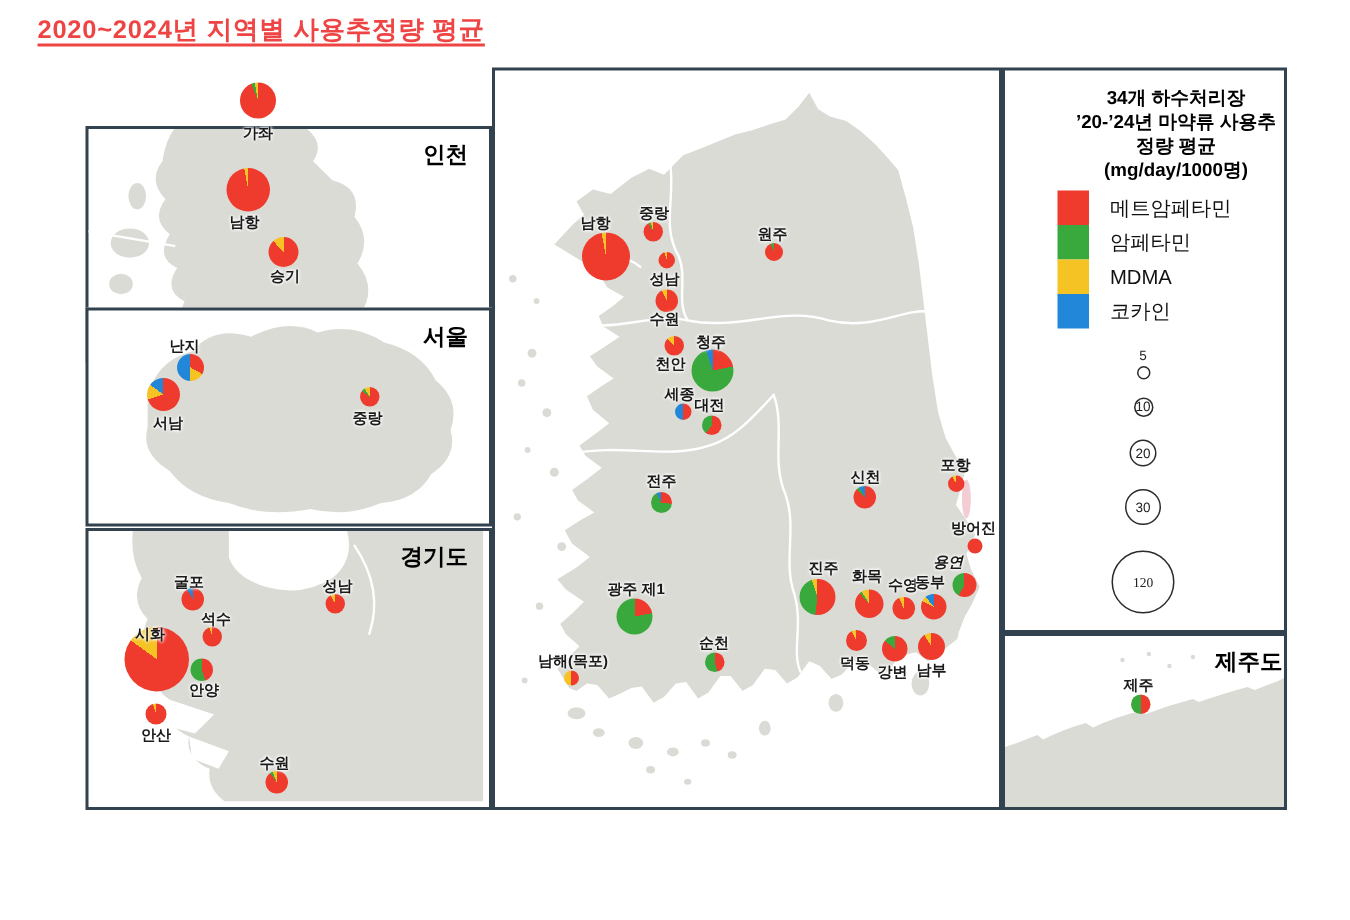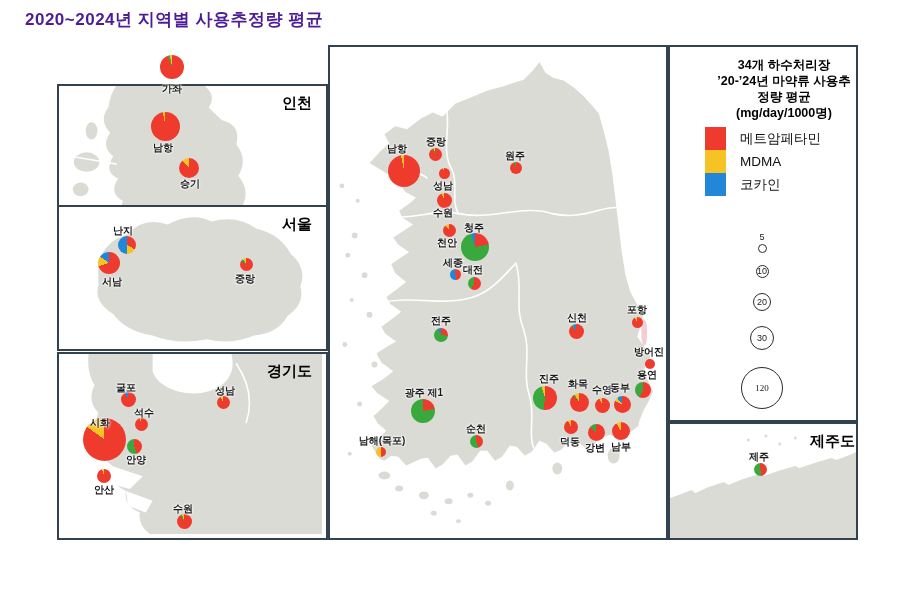--- a/index.html
+++ b/index.html
@@ -1,19 +1,19 @@
 <!DOCTYPE html>
 <html><head>
 <meta charset="utf-8">
 <style>
   html,body{margin:0;padding:0;background:#fff;}
   #stage{position:relative;width:900px;height:613px;background:#fff;overflow:hidden;
          font-family:"Liberation Sans","DejaVu Sans",sans-serif;}
-  #page-title{position:absolute;left:25px;top:8px;font-size:17px;font-weight:bold;color:#4c1d95;
-              text-underline-offset:4px;text-decoration-thickness:2px;
+  #page-title{position:absolute;left:25px;top:8px;font-size:17px;font-weight:bold;color:#ef4444;
+              text-decoration:underline;text-underline-offset:4px;text-decoration-thickness:2px;
               letter-spacing:.5px;}
   .panel{position:absolute;border:2px solid #32424f;background:#fff;box-sizing:border-box;}
   .panel svg{position:absolute;left:0;top:0;width:100%;height:100%;}
   .panel-label{position:absolute;font-size:15px;font-weight:bold;color:#000;z-index:6;}
   .land{fill:#dbdbd6;}
   .pborder{fill:none;stroke:#fff;stroke-width:1.6;stroke-linecap:round;}
   #pie-layer{position:absolute;left:0;top:0;width:900px;height:613px;z-index:5;pointer-events:none;}
   .pie{position:absolute;border-radius:50%;}
   .pie-label{position:absolute;transform:translate(-50%,-50%);font-size:10px;font-weight:600;color:#1a1a1a;
              white-space:nowrap;text-shadow:0 0 2px #fff,0 0 2px #fff,0 0 3px #fff;}
@@ -102,20 +102,24 @@
   <div class="panel" style="left:668px;top:45px;width:190px;height:377px;">
     <div id="legend-title">
       <div>34개 하수처리장</div>
       <div>’20-’24년 마약류 사용추정량 평균</div>
       <div>(mg/day/1000명)</div>
     </div>
     <div id="legend-items">
         <div class="legend-row">
           <div class="legend-swatch" style="background: rgb(238, 59, 45);"></div>
           <span class="legend-item-label">메트암페타민</span>
+        </div>
+        <div class="legend-row">
+          <div class="legend-swatch" style="background: rgb(57, 169, 61);"></div>
+          <span class="legend-item-label">암페타민</span>
         </div>
         <div class="legend-row">
           <div class="legend-swatch" style="background: rgb(245, 195, 36);"></div>
           <span class="legend-item-label">MDMA</span>
         </div>
         <div class="legend-row">
           <div class="legend-swatch" style="background: rgb(34, 135, 216);"></div>
           <span class="legend-item-label">코카인</span>
         </div>
       </div>
@@ -193,21 +197,21 @@
       <span class="pie-label" style="left: 382px; top: 441px;">남해(목포)</span>
       <div class="pie" style="left: 469.5px; top: 434.5px; width: 13px; height: 13px; background: conic-gradient(rgb(238, 59, 45) 0%, rgb(238, 59, 45) 45%, rgb(57, 169, 61) 45%, rgb(57, 169, 61) 100%);"></div>
       <span class="pie-label" style="left: 476px; top: 429px;">순천</span>
       <div class="pie" style="left: 568.5px; top: 323.5px; width: 15px; height: 15px; background: conic-gradient(rgb(238, 59, 45) 0%, rgb(238, 59, 45) 88%, rgb(57, 169, 61) 88%, rgb(57, 169, 61) 92%, rgb(34, 135, 216) 92%, rgb(34, 135, 216) 100%);"></div>
       <span class="pie-label" style="left: 577px; top: 318px;">신천</span>
       <div class="pie" style="left: 631.5px; top: 316.5px; width: 11px; height: 11px; background: conic-gradient(rgb(238, 59, 45) 0%, rgb(238, 59, 45) 92%, rgb(245, 195, 36) 92%, rgb(245, 195, 36) 100%);"></div>
       <span class="pie-label" style="left: 637px; top: 310px;">포항</span>
       <div class="pie" style="left: 645px; top: 359px; width: 10px; height: 10px; background: conic-gradient(rgb(238, 59, 45) 0%, rgb(238, 59, 45) 100%);"></div>
       <span class="pie-label" style="left: 649px; top: 352px;">방어진</span>
       <div class="pie" style="left: 635px; top: 382px; width: 16px; height: 16px; background: conic-gradient(rgb(238, 59, 45) 0%, rgb(238, 59, 45) 58%, rgb(57, 169, 61) 58%, rgb(57, 169, 61) 100%);"></div>
-      <span class="pie-label" style="left: 647px; top: 375px;">용연</span>
+      <span class="pie-label" style="left: 632px; top: 375px; font-style: italic;">용연</span>
       <div class="pie" style="left: 533px; top: 386px; width: 24px; height: 24px; background: conic-gradient(rgb(238, 59, 45) 0%, rgb(238, 59, 45) 52%, rgb(57, 169, 61) 52%, rgb(57, 169, 61) 95%, rgb(245, 195, 36) 95%, rgb(245, 195, 36) 100%);"></div>
       <span class="pie-label" style="left: 549px; top: 379px;">진주</span>
       <div class="pie" style="left: 569.5px; top: 392.5px; width: 19px; height: 19px; background: conic-gradient(rgb(238, 59, 45) 0%, rgb(238, 59, 45) 88%, rgb(57, 169, 61) 88%, rgb(57, 169, 61) 91%, rgb(245, 195, 36) 91%, rgb(245, 195, 36) 100%);"></div>
       <span class="pie-label" style="left: 578px; top: 384px;">화목</span>
       <div class="pie" style="left: 594.5px; top: 397.5px; width: 15px; height: 15px; background: conic-gradient(rgb(238, 59, 45) 0%, rgb(238, 59, 45) 93%, rgb(245, 195, 36) 93%, rgb(245, 195, 36) 100%);"></div>
       <span class="pie-label" style="left: 602px; top: 390px;">수영</span>
       <div class="pie" style="left: 613.5px; top: 395.5px; width: 17px; height: 17px; background: conic-gradient(rgb(238, 59, 45) 0%, rgb(238, 59, 45) 82%, rgb(245, 195, 36) 82%, rgb(245, 195, 36) 89%, rgb(34, 135, 216) 89%, rgb(34, 135, 216) 100%);"></div>
       <span class="pie-label" style="left: 620px; top: 388px;">동부</span>
       <div class="pie" style="left: 564px; top: 420px; width: 14px; height: 14px; background: conic-gradient(rgb(238, 59, 45) 0%, rgb(238, 59, 45) 92%, rgb(245, 195, 36) 92%, rgb(245, 195, 36) 100%);"></div>
       <span class="pie-label" style="left: 570px; top: 442px;">덕동</span>

